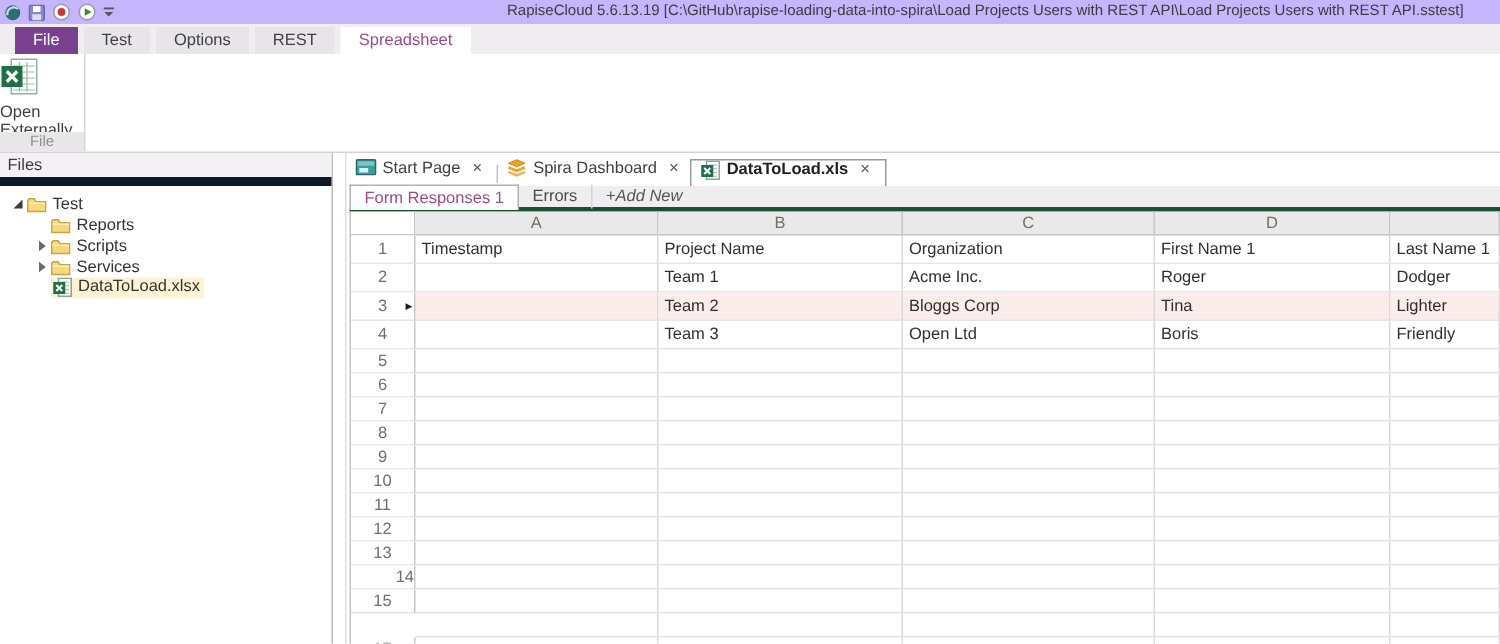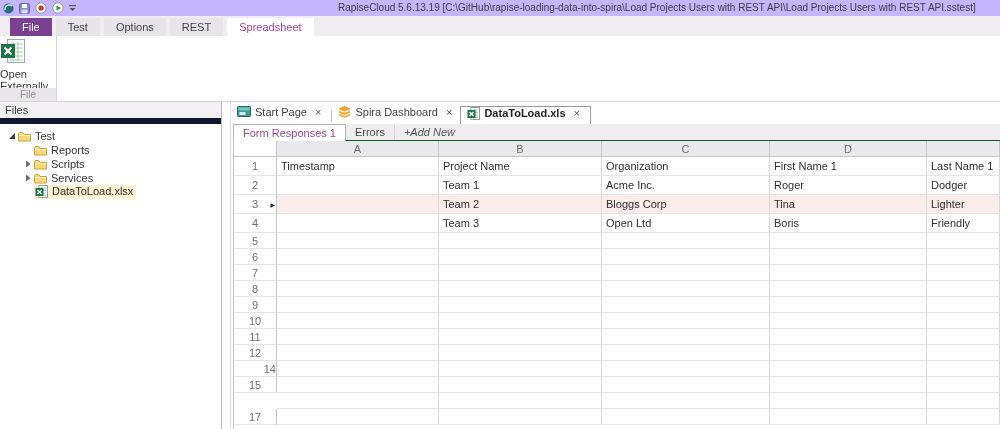--- a/index.html
+++ b/index.html
@@ -45,21 +45,21 @@
   .doc-area{position:absolute;left:230px;top:0;right:0;bottom:0;border-left:1px solid #dedbe0;}
   .doc-tabbar{position:absolute;top:3px;left:2px;right:0;height:19px;display:flex;align-items:flex-end;
     font-size:11px;color:#3f3f3f;border-bottom:1px solid #aaa7ad;}
   .dtab{display:flex;align-items:flex-start;height:18px;padding:0 4px;gap:4px;white-space:nowrap;}
   .dtab .dclose{font-size:11px;color:#555;padding:0 4px;line-height:12px;}
   .dtab.active{background:#fff;border:1px solid #9b99a0;border-bottom:none;margin-bottom:-1px;
     height:18px;font-weight:bold;color:#1f1f1f;padding:0 6px;}
   .dsep{width:1px;height:12px;background:#c2bfc5;margin:0 2px 2px 2px;}
   
   .sheet-bar{position:absolute;top:22px;left:2px;right:0;height:17px;background:#efedf0;
-    border-bottom:1px solid #14532d;display:flex;align-items:flex-start;font-size:11px;box-sizing:border-box;}
+    border-bottom:3px solid #14532d;display:flex;align-items:center;font-size:11px;box-sizing:border-box;}
   .stab{height:16px;line-height:16px;padding:0 9px;color:#4a4a4a;white-space:nowrap;}
   .stab.active{background:#fff;border:1px solid #b3b0b6;border-bottom:none;margin-bottom:-1px;color:#a0498c;}
   .stab.errors{border-right:1px solid #d8d5da;}
   .stab.addnew{font-style:italic;color:#555;}
   
   .grid{position:absolute;top:39px;left:2px;right:0;bottom:0;overflow:hidden;
     border-left:1px solid #c4c3c6;font-size:11px;}
   .g-row{display:flex;height:16px;}
   .g-row.g-tall{height:19px;}
   .g-cell{box-sizing:border-box;flex:none;border-right:1px solid #d9d8da;border-bottom:1px solid #e5e4e6;
@@ -382,20 +382,30 @@
           <div class="g-cell g-rowhdr" style="width: 43px;">
             <span>12</span>
           </div>
           <div class="g-cell" style="width: 162px;"></div>
           <div class="g-cell" style="width: 163px;"></div>
           <div class="g-cell" style="width: 168px;"></div>
           <div class="g-cell" style="width: 157px;"></div>
           <div class="g-cell g-flex"></div>
         </div>
         <div class="g-row">
+          <div class="g-cell g-rowhdr" style="width: 43px;">
+            <span>13</span>
+          </div>
+          <div class="g-cell" style="width: 162px;"></div>
+          <div class="g-cell" style="width: 163px;"></div>
+          <div class="g-cell" style="width: 168px;"></div>
+          <div class="g-cell" style="width: 157px;"></div>
+          <div class="g-cell g-flex"></div>
+        </div>
+        <div class="g-row">
           <div class="g-cell g-rowhdr" style="width: 43px; justify-content: flex-end;">
             <span>14</span>
           </div>
           <div class="g-cell" style="width: 162px;"></div>
           <div class="g-cell" style="width: 163px;"></div>
           <div class="g-cell" style="width: 168px;"></div>
           <div class="g-cell" style="width: 157px;"></div>
           <div class="g-cell g-flex"></div>
         </div>
         <div class="g-row">

